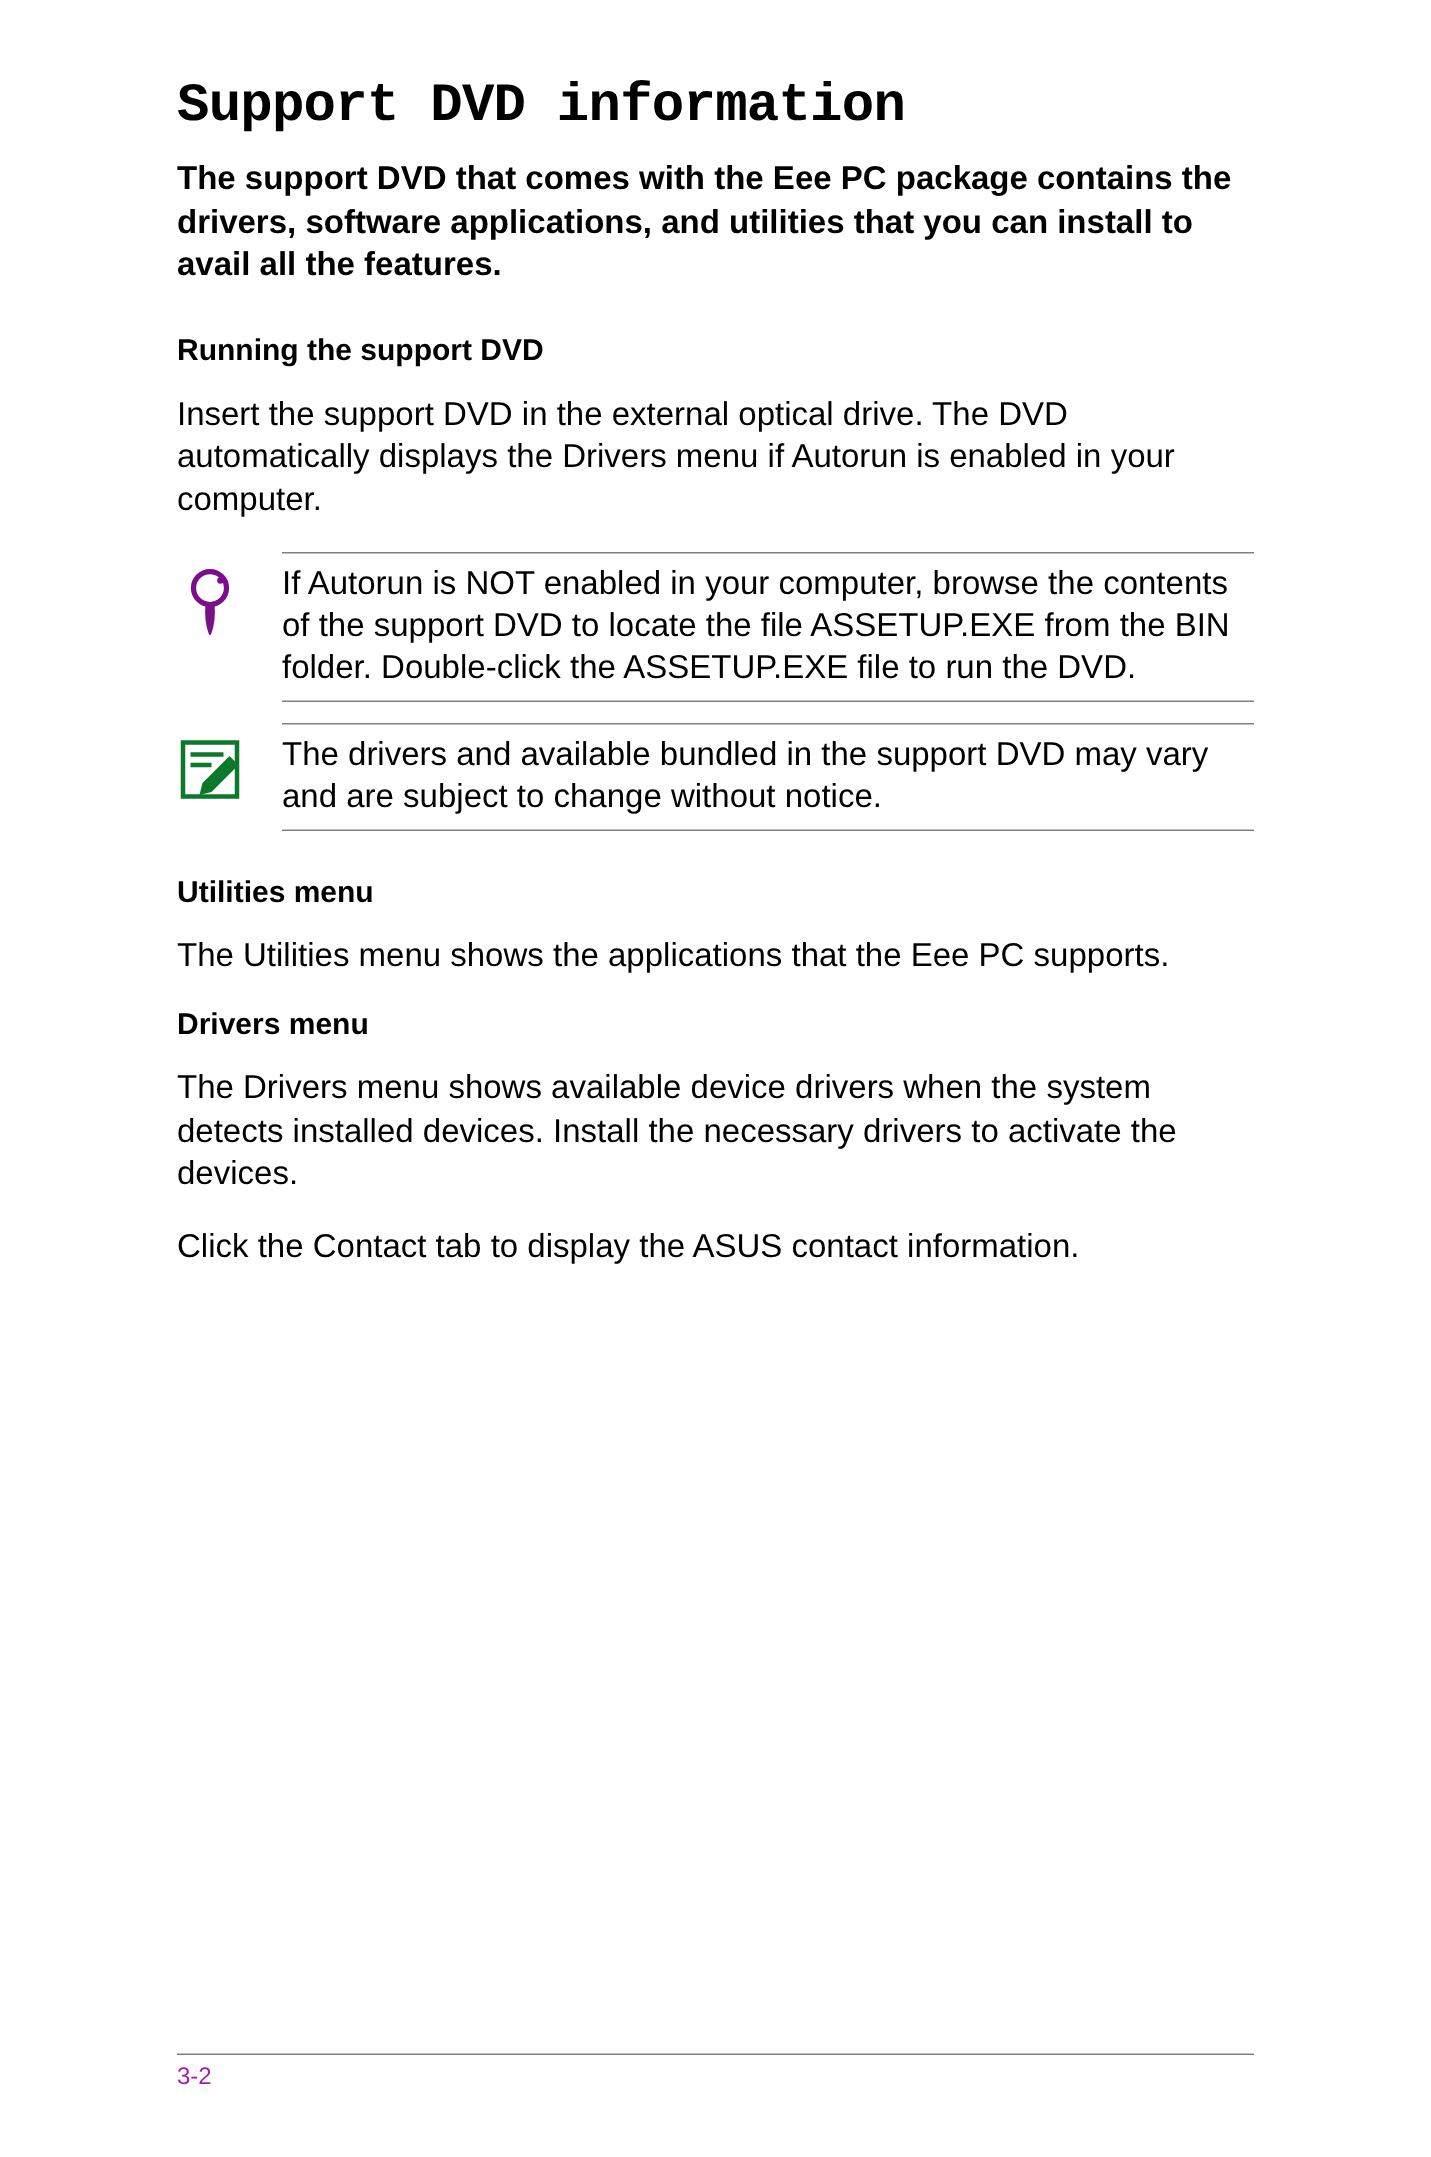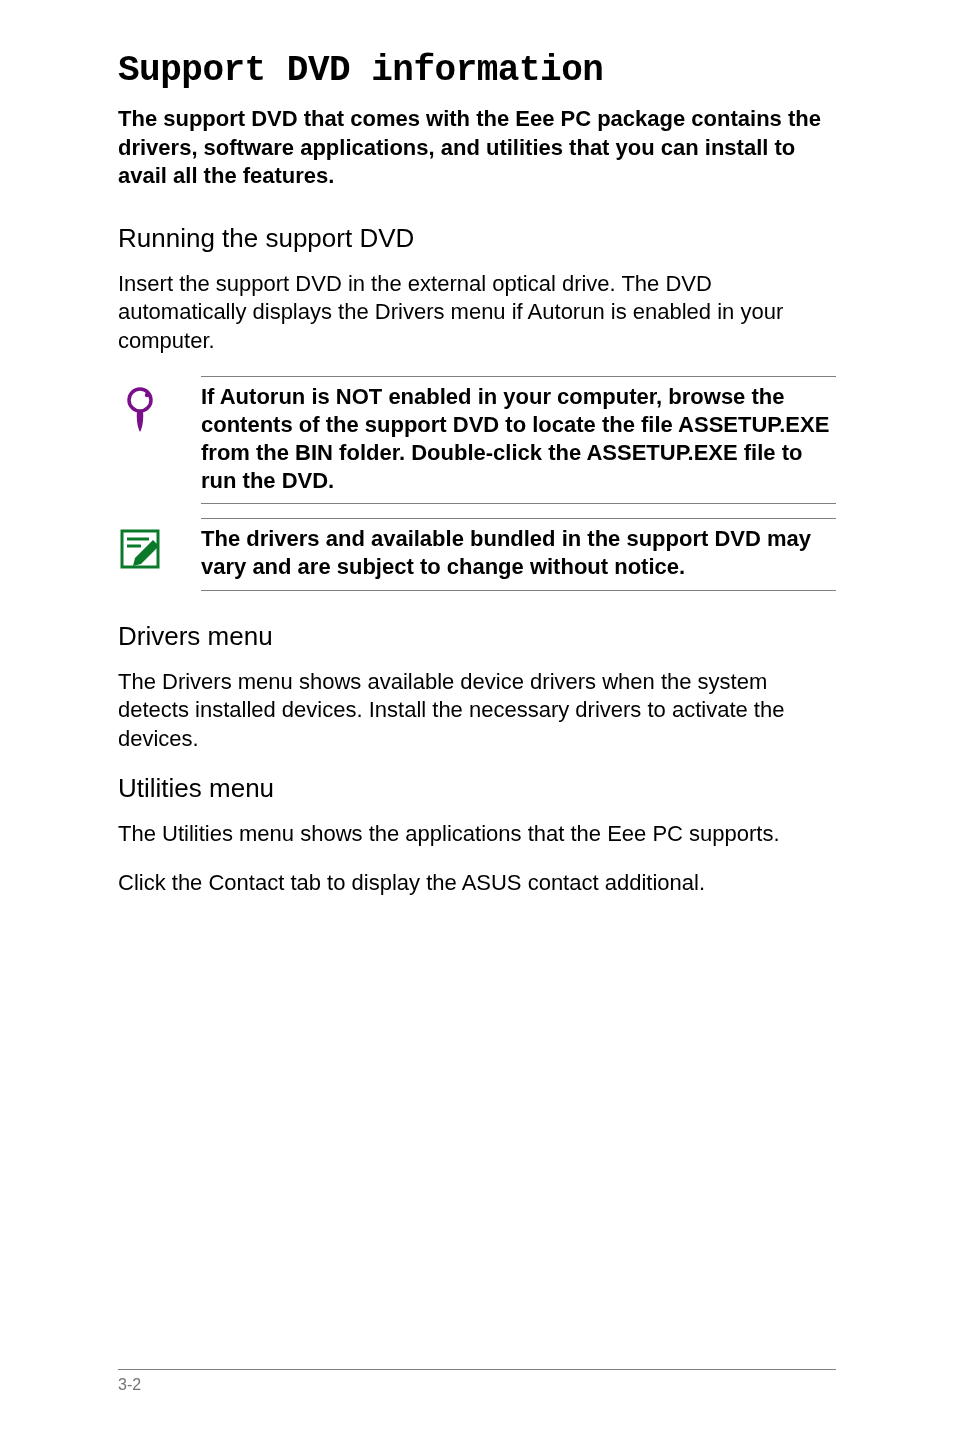--- a/index.html
+++ b/index.html
@@ -23,36 +23,35 @@
       font-family: Liberation Mono, monospace;
       letter-spacing: -0.5px;
     }
     .intro-para {
       font-size: 22px;
       line-height: 1.3;
       margin-bottom: 32px;
       font-weight: bold;
     }
     .section-heading {
-      font-size: 26px;
-      font-weight: 400;
+      font-size: 20px;
+      font-weight: 700;
       margin-bottom: 14px;
     }
     .section-para {
       font-size: 22px;
       line-height: 1.3;
       margin-bottom: 20px;
       margin-top: 16px;
     }
     .callout-row {
       display: flex;
       align-items: flex-start;
-      gap: 39px;
+      gap: 26px;
       margin-bottom: 14px;
-      font-weight: bold;
     }
     .callout-icon {
       flex: 0 0 44px;
       display: flex;
       align-items: flex-start;
       justify-content: center;
       padding-top: 10px;
     }
     .callout-text {
       flex: 1;
@@ -71,21 +70,21 @@
     .footer {
       position: absolute;
       left: 118px;
       right: 118px;
       bottom: 44px;
       border-top: 1px solid #808080;
       padding-top: 6px;
       display: flex;
       justify-content: space-between;
       font-size: 16px;
-      color: #737373;
+      color: #a21caf;
     }
   </style>
 </head>
 <body>
 
 <h1 class="page-title">Support DVD information</h1>
 <p class="intro-para">The support DVD that comes with the Eee PC package contains the drivers, software applications, and utilities that you can install to avail all the features.</p>
 
 <h2 class="section-heading">Running the support DVD</h2>
 <p class="section-para">Insert the support DVD in the external optical drive. The DVD automatically displays the Drivers menu if Autorun is enabled in your computer.</p>
@@ -108,31 +107,31 @@
       <line x1="8" y1="11" x2="30" y2="11" stroke="#0a7a2a" stroke-width="3"></line>
       <line x1="8" y1="18" x2="22" y2="18" stroke="#0a7a2a" stroke-width="3"></line>
       <path d="M 16 30 L 34 12 L 40 18 L 22 36 L 14 38 Z" fill="#0a7a2a"></path>
     </svg>
   </div>
   <div class="callout-text">The drivers and available bundled in the support DVD may vary and are subject to change without notice.</div>
 </div>
 
 <div class="drivers-section">
   <div class="sub-block">
+    <h2 class="section-heading">Utilities menu</h2>
+    <p class="section-para">The Utilities menu shows the applications that the Eee PC supports.</p>
+  </div>
+
+  <div class="sub-block">
     <h2 class="section-heading">Drivers menu</h2>
     <p class="section-para">The Drivers menu shows available device drivers when the system detects installed devices. Install the necessary drivers to activate the devices.</p>
   </div>
 
   <div class="sub-block">
-    <h2 class="section-heading">Utilities menu</h2>
-    <p class="section-para">The Utilities menu shows the applications that the Eee PC supports.</p>
-  </div>
-
-  <div class="sub-block">
-    <p class="section-para">Click the Contact tab to display the ASUS contact additional.</p>
+    <p class="section-para">Click the Contact tab to display the ASUS contact information.</p>
   </div>
 
   <div class="sub-block">
   </div>
 </div>
 
 <div class="footer">
   <span>3-2</span>
 </div>
 

